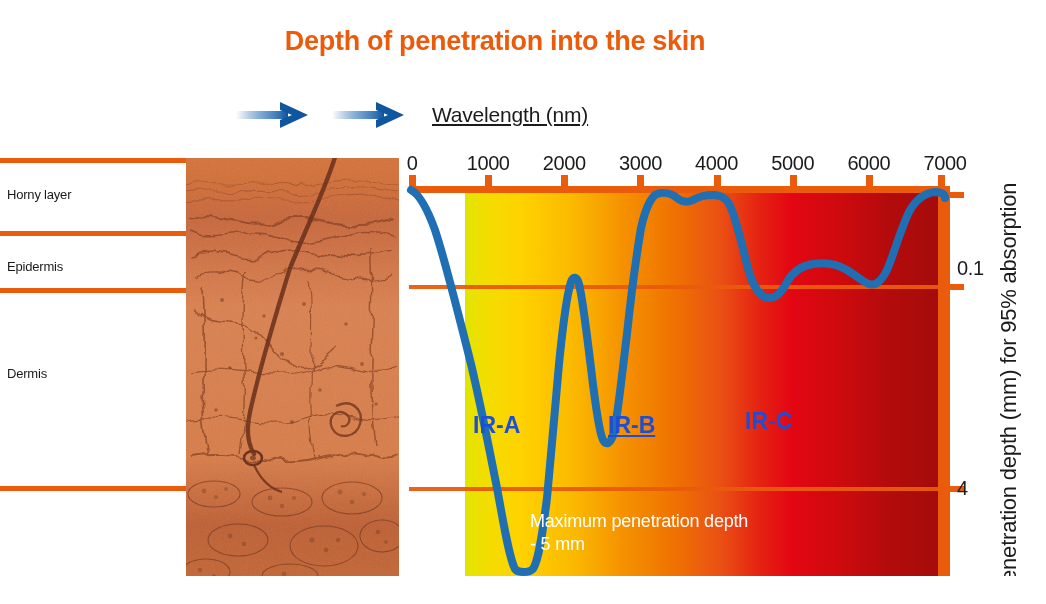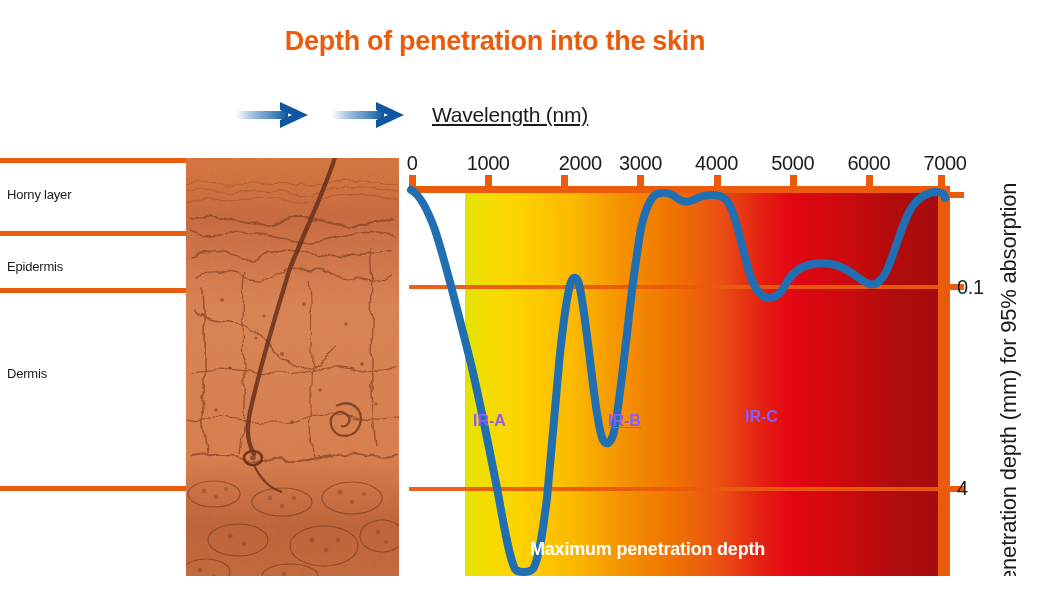--- a/index.html
+++ b/index.html
@@ -119,37 +119,36 @@
     left: 405px;
     top: 158px;
     width: 585px;
     height: 427px;
   }
   #plot svg { display: block; }
 
   
   .band-label {
     position: absolute;
-    font-size: 16px;
+    font-size: 23px;
     font-weight: bold;
-    color: #8b5cf6;
+    color: #1d4ed8;
     white-space: nowrap;
     letter-spacing: 0px;
   }
   #max-depth-note {
     position: absolute;
     left: 125px;
     top: 352px;
     font-size: 18px;
-    font-weight: bold;
+    font-weight: normal;
     color: #ffffff;
     line-height: 23px;
     white-space: nowrap;
     letter-spacing: -0.2px;
-    margin-top: 28px;
   }
 
   
   .y-tick-label {
     position: absolute;
     left: 957px;
     font-size: 20px;
     color: #1b1b1b;
     white-space: nowrap;
     letter-spacing: -0.3px;
@@ -212,21 +211,21 @@
         <rect x="0" y="11" width="52" height="8" fill="url(#agrad2)"></rect>
         <path d="M44 2 L72 15 L44 28 L44 20 L56 15 L44 10 Z" fill="#0F55A0"></path>
       </svg>
     </span>
     <span id="wavelength-label">Wavelength (nm)</span>
   </div>
 
   <div id="x-tick-labels">
       <div class="x-tick-label" style="left: 412px;">0</div>
       <div class="x-tick-label" style="left: 488.143px;">1000</div>
-      <div class="x-tick-label" style="left: 564.286px; margin-left: 16px;">2000</div>
+      <div class="x-tick-label" style="left: 564.286px;">2000</div>
       <div class="x-tick-label" style="left: 640.429px;">3000</div>
       <div class="x-tick-label" style="left: 716.571px; text-align: center;">4000</div>
       <div class="x-tick-label" style="left: 792.714px;">5000</div>
       <div class="x-tick-label" style="left: 868.857px;">6000</div>
       <div class="x-tick-label" style="left: 945px;">7000</div>
     </div>
 
   <div id="layer-column">
       <div class="layer-rule" style="top: 0px;"></div>
       <div class="layer-rule" style="top: 73px;"></div>
@@ -430,23 +429,24 @@
                C 511 41, 520 35, 530 34
                C 536 34, 540 36, 540 40" fill="none" stroke="#1F6FB2" stroke-width="8" stroke-linecap="round" stroke-linejoin="round"></path>
     </svg>
 
     <div class="band-label" style="left:68px; top:254px;">IR-A</div>
     <div class="band-label" style="left:203px; top:254px;text-decoration:underline;">IR-B</div>
     <div class="band-label" style="left:340px; top:250px;">IR-C</div>
 
     <div id="max-depth-note">
       <div>Maximum penetration depth</div>
+      <div>- 5 mm</div>
     </div>
   </div>
 
-  <div class="y-tick-label" style="top:276px;">0.1</div>
+  <div class="y-tick-label" style="top:257px;">0.1</div>
   <div class="y-tick-label" style="top:477px;">4</div>
 
   <div id="y-axis-title">penetration depth (mm) for 95% absorption</div>
 
   <div id="base-bar"></div>
 
 </div>
 
 </body></html>

